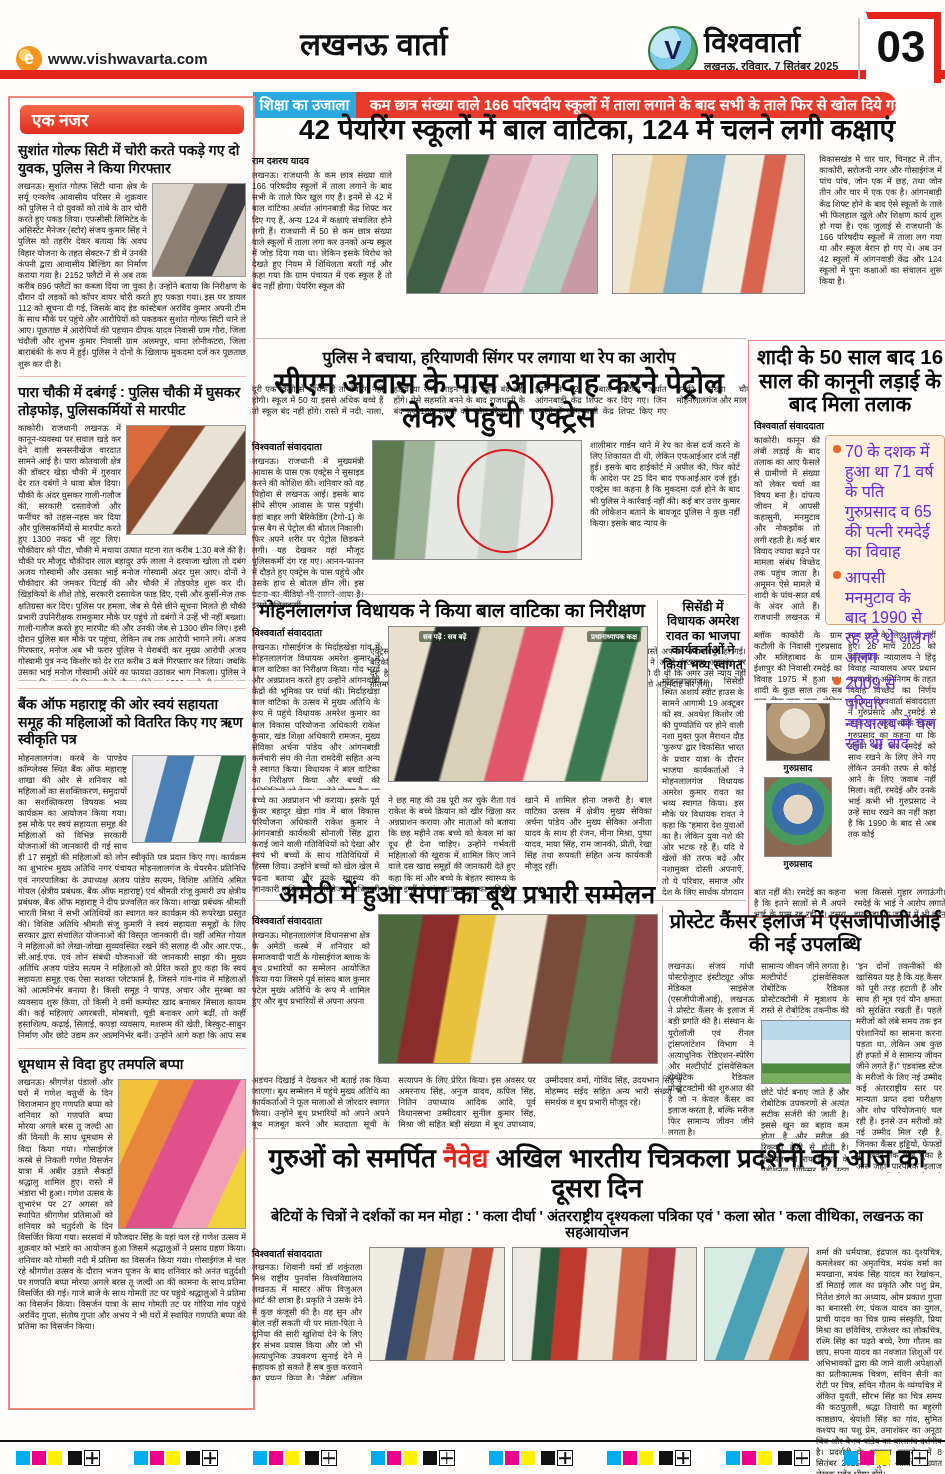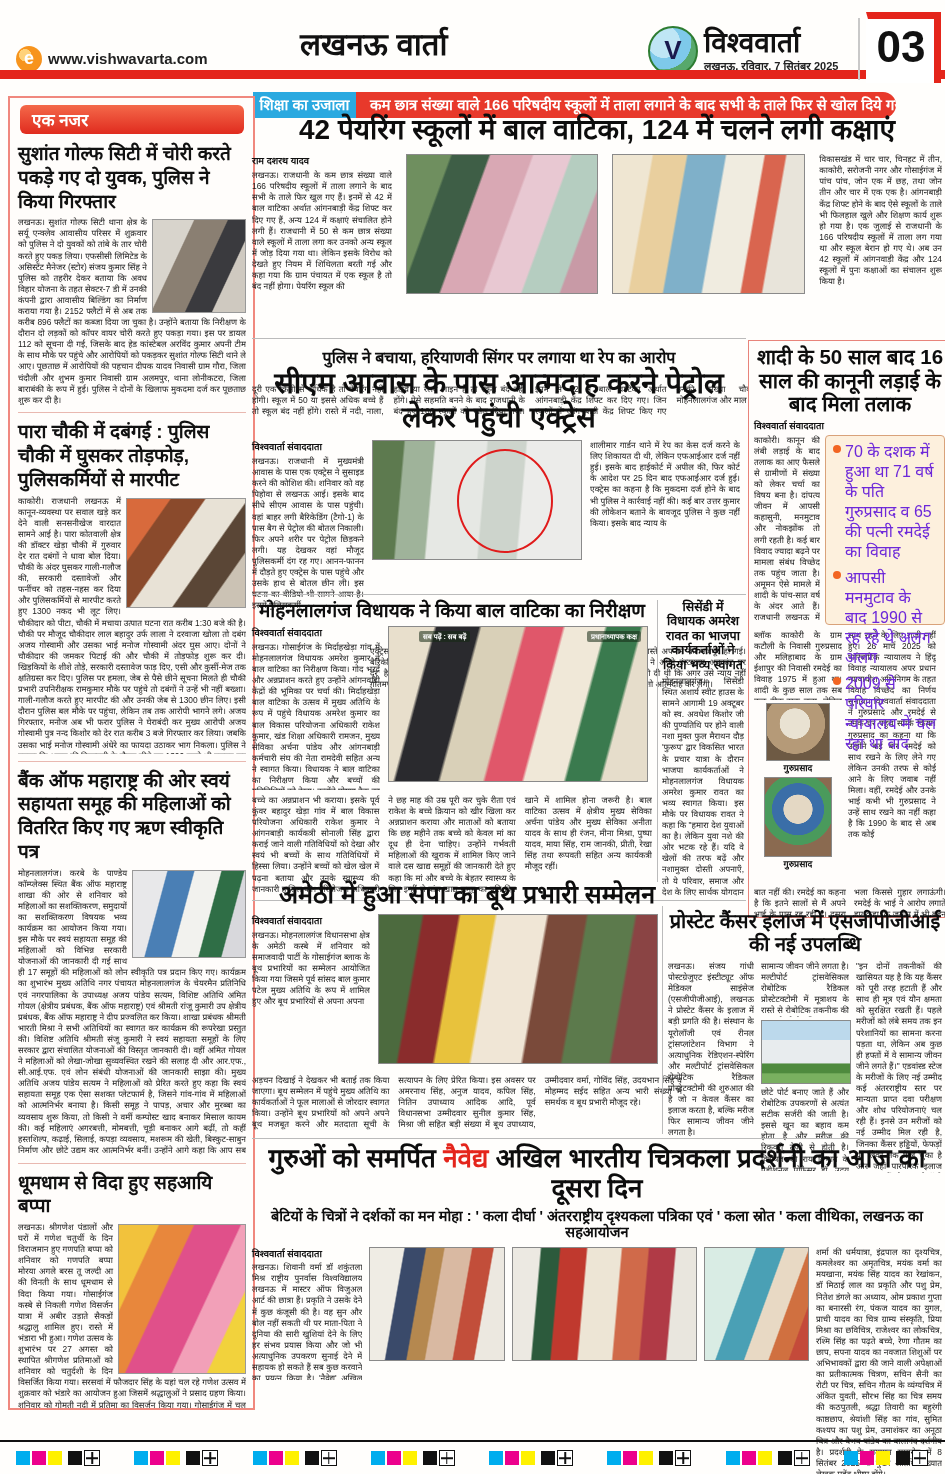--- a/index.html
+++ b/index.html
@@ -23,21 +23,21 @@
   .pagenum{font-size:44px;font-weight:bold;color:#111;line-height:56px;}
   .pagenum-sep{width:2px;background:#c9c9c9;}
   
   .badge{background:#2aa9e0;color:#fff;font-weight:bold;font-size:15px;line-height:26px;text-align:center;}
   .strip{background:#e8392b;color:#fff;font-weight:bold;font-size:15px;line-height:26px;
          border-radius:0 13px 13px 0;padding:0 14px;white-space:nowrap;overflow:hidden;}
   
   .sidebar{border:2px solid #f0887e;background:#fffdfb;padding:5px 7px;overflow:hidden;}
   .eknazar{background:linear-gradient(#f4694a,#e02b1e);color:#fff;font-weight:bold;font-size:17px;
            border-radius:6px;padding:3px 12px;margin:2px 2px 8px 2px;}
-  .s-head{font-weight:bold;font-size:19px;line-height:1.25;color:#111;margin:6px 0 4px 0;}
+  .s-head{font-weight:bold;font-size:14px;line-height:1.25;color:#111;margin:6px 0 4px 0;}
   .s-body{font-size:8.4px;line-height:1.32;text-align:justify;color:#222;}
   .s-photo{float:right;margin:2px 0 3px 5px;border:1px solid #999;}
   .s-rule{border-top:1px solid #e9b8b0;margin:7px 0;}
   
   .h-xl{font-weight:bold;color:#0d0d0d;text-align:center;line-height:1.15;}
   .byline{font-weight:bold;font-size:9.5px;color:#111;}
   .body-t{font-size:8.4px;line-height:1.32;text-align:justify;color:#222;overflow:hidden;}
   .cols2{column-count:2;column-gap:8px;}
   .cols3{column-count:3;column-gap:9px;}
   .cols4{column-count:4;column-gap:10px;}
@@ -104,21 +104,21 @@
     <div>
       <div class="s-head">बैंक ऑफ महाराष्ट्र की ओर स्वयं सहायता समूह की महिलाओं को वितरित किए गए ऋण स्वीकृति पत्र</div>
       <div class="s-body" style="height:288px;overflow:hidden;">
         <span class="s-photo" style="display:block;width:112px;height:86px;background:linear-gradient(105deg,#e8e8ea 0 25%,#4a7fb5 26% 45%,#f2f2ee 46% 65%,#2f6e46 66% 82%,#d8d8dc 83% 100%);"></span>
         <span>मोहनलालगंज। करबे के पाण्डेय कॉम्प्लेक्स स्थित बैंक ऑफ महाराष्ट्र शाखा की ओर से शनिवार को महिलाओं का सशक्तिकरण, समुदायों का सशक्तिकरण विषयक भव्य कार्यक्रम का आयोजन किया गया। इस मौके पर स्वयं सहायता समूह की महिलाओं को विभिन्न सरकारी योजनाओं की जानकारी दी गई साथ ही 17 समूहों की महिलाओं को लोन स्वीकृति पत्र प्रदान किए गए। कार्यक्रम का शुभारंभ मुख्य अतिथि नगर पंचायत मोहनलालगंज के चेयरमैन प्रतिनिधि एवं नगरपालिका के उपाध्यक्ष अजय पांडेय सत्यम, विशिष्ट अतिथि अमित गोयल (क्षेत्रीय प्रबंधक, बैंक ऑफ महाराष्ट्र) एवं श्रीमती रांजू कुमारी उप क्षेत्रीय प्रबंधक, बैंक ऑफ महाराष्ट्र ने दीप प्रज्वलित कर किया। शाखा प्रबंधक श्रीमती भारती मिश्रा ने सभी अतिथियों का स्वागत कर कार्यक्रम की रूपरेखा प्रस्तुत की। विशिष्ट अतिथि श्रीमती संजू कुमारी ने स्वयं सहायता समूहों के लिए सरकार द्वारा संचालित योजनाओं की विस्तृत जानकारी दी। वहीं अमित गोयल ने महिलाओं को लेखा-जोखा सुव्यवस्थित रखने की सलाह दी और आर.एफ., सी.आई.एफ. एवं लोन संबंधी योजनाओं की जानकारी साझा की। मुख्य अतिथि अजय पांडेय सत्यम ने महिलाओं को प्रेरित करते हुए कहा कि स्वयं सहायता समूह एक ऐसा सशक्त प्लेटफार्म है, जिसने गांव-गांव में महिलाओं को आत्मनिर्भर बनाया है। किसी समूह ने पापड़, अचार और मुरब्बा का व्यवसाय शुरू किया, तो किसी ने वर्मी कम्पोस्ट खाद बनाकर मिसाल कायम की। कई महिलाएं अगरबत्ती, मोमबत्ती, चूड़ी बनाकर आगे बढ़ीं, तो कहीं हस्तशिल्प, कढ़ाई, सिलाई, कपड़ा व्यवसाय, मशरूम की खेती, बिस्कुट-साबुन निर्माण और छोटे उद्यम कर आत्मनिर्भर बनीं। उन्होंने आगे कहा कि आप सब में भी वही क्षमता है, जरूरत है सिर्फ हिम्मत और ईमानदारी से काम करने की। आलोचकों की बातें सुनकर भी संगठित होकर मेहनत करेंगे तो न सिर्फ खुद आत्मनिर्भर बनेंगी बल्कि दूसरों को भी रोजगार देंगी। कार्यक्रम के दौरान 17 स्वयं सहायता समूहों को ऋण स्वीकृति पत्र वितरित किए गए। इस अवसर पर मंच का संचालन राष्ट्रीय युवा पुरस्कार विजेता अवधेश कुमार ने किया। कार्यक्रम में विशेष रूप से मनीष पाठक प्रदेश प्रवक्ता, उ.प्र.मा. शिक्षक संघ प्रवीण यादव कृषि विभाग, बैंक ऑफ महाराष्ट्र आंचल कार्यालय उच्चयत शाखा प्रबंधक, कल्ली पश्चिम विशेष सहायक जगराम सिंह, मन्नू राय, शिवम साहू सहित बड़ी संख्या में सहयोगी व स्थानीय लोग उपस्थित रहे।</span>
       </div>
     </div>
     <div class="s-rule"></div>
 
     <div>
-      <div class="s-head">धूमधाम से विदा हुए सहआयि बप्पा</div>
+      <div class="s-head">धूमधाम से विदा हुए तमपलि बप्पा</div>
       <div class="s-body" style="height:258px;overflow:hidden;">
         <span class="s-photo" style="display:block;width:126px;height:148px;background:linear-gradient(115deg,#f2c23c 0 20%,#e8873c 21% 38%,#e0508a 39% 62%,#f2a0b8 63% 80%,#f2d23c 81% 100%);"></span>
         <span>लखनऊ। श्रीगणेश पंडालों और घरों में गणेश चतुर्थी के दिन विराजमान हुए गणपति बप्पा को शनिवार को गणपति बप्पा मोरया अगले बरस तू जल्दी आ की विनती के साथ धूमधाम से विदा किया गया। गोसाईगंज कस्बे से निकली गणेश विसर्जन यात्रा में अबीर उड़ाते सैकड़ों श्रद्धालु शामिल हुए। रास्ते में भंडारा भी हुआ। गणेश उत्सव के शुभारंभ पर 27 अगस्त को स्थापित श्रीगणेश प्रतिमाओं को शनिवार को चतुर्दशी के दिन विसर्जित किया गया। सरसवां में फौजदार सिंह के यहां चल रहे गणेश उत्सव में शुक्रवार को भंडारे का आयोजन हुआ जिसमें श्रद्धालुओं ने प्रसाद ग्रहण किया। शनिवार को गोमती नदी में प्रतिमा का विसर्जन किया गया। गोसाईगंज में चल रहे श्रीगणेश उत्सव के दौरान भजन पूजन के बाद शनिवार को अनंत चतुर्दशी पर गणपति बप्पा मोरया अगले बरस तू जल्दी आ की कामना के साथ प्रतिमा विसर्जित की गई। गाजे बाजे के साथ गोमती तट पर पहुंचे श्रद्धालुओं ने प्रतिमा का विसर्जन किया। विसर्जन यात्रा के साथ गोमती तट पर गोरिया गांव पहुंचे अरविंद गुप्ता, संतोष गुप्ता और अभय ने भी घरों में स्थापित गणपति बप्पा की प्रतिमा का विसर्जन किया।</span>
       </div>
     </div>
   </div>
 
   <div class="abs" style="left:252px;top:114px;width:690px;">
     <div class="h-xl" style="font-size:28px;">42 पेयरिंग स्कूलों में बाल वाटिका, 124 में चलने लगी कक्षाएं</div>
     <div style="display:flex;gap:14px;margin-top:8px;">

